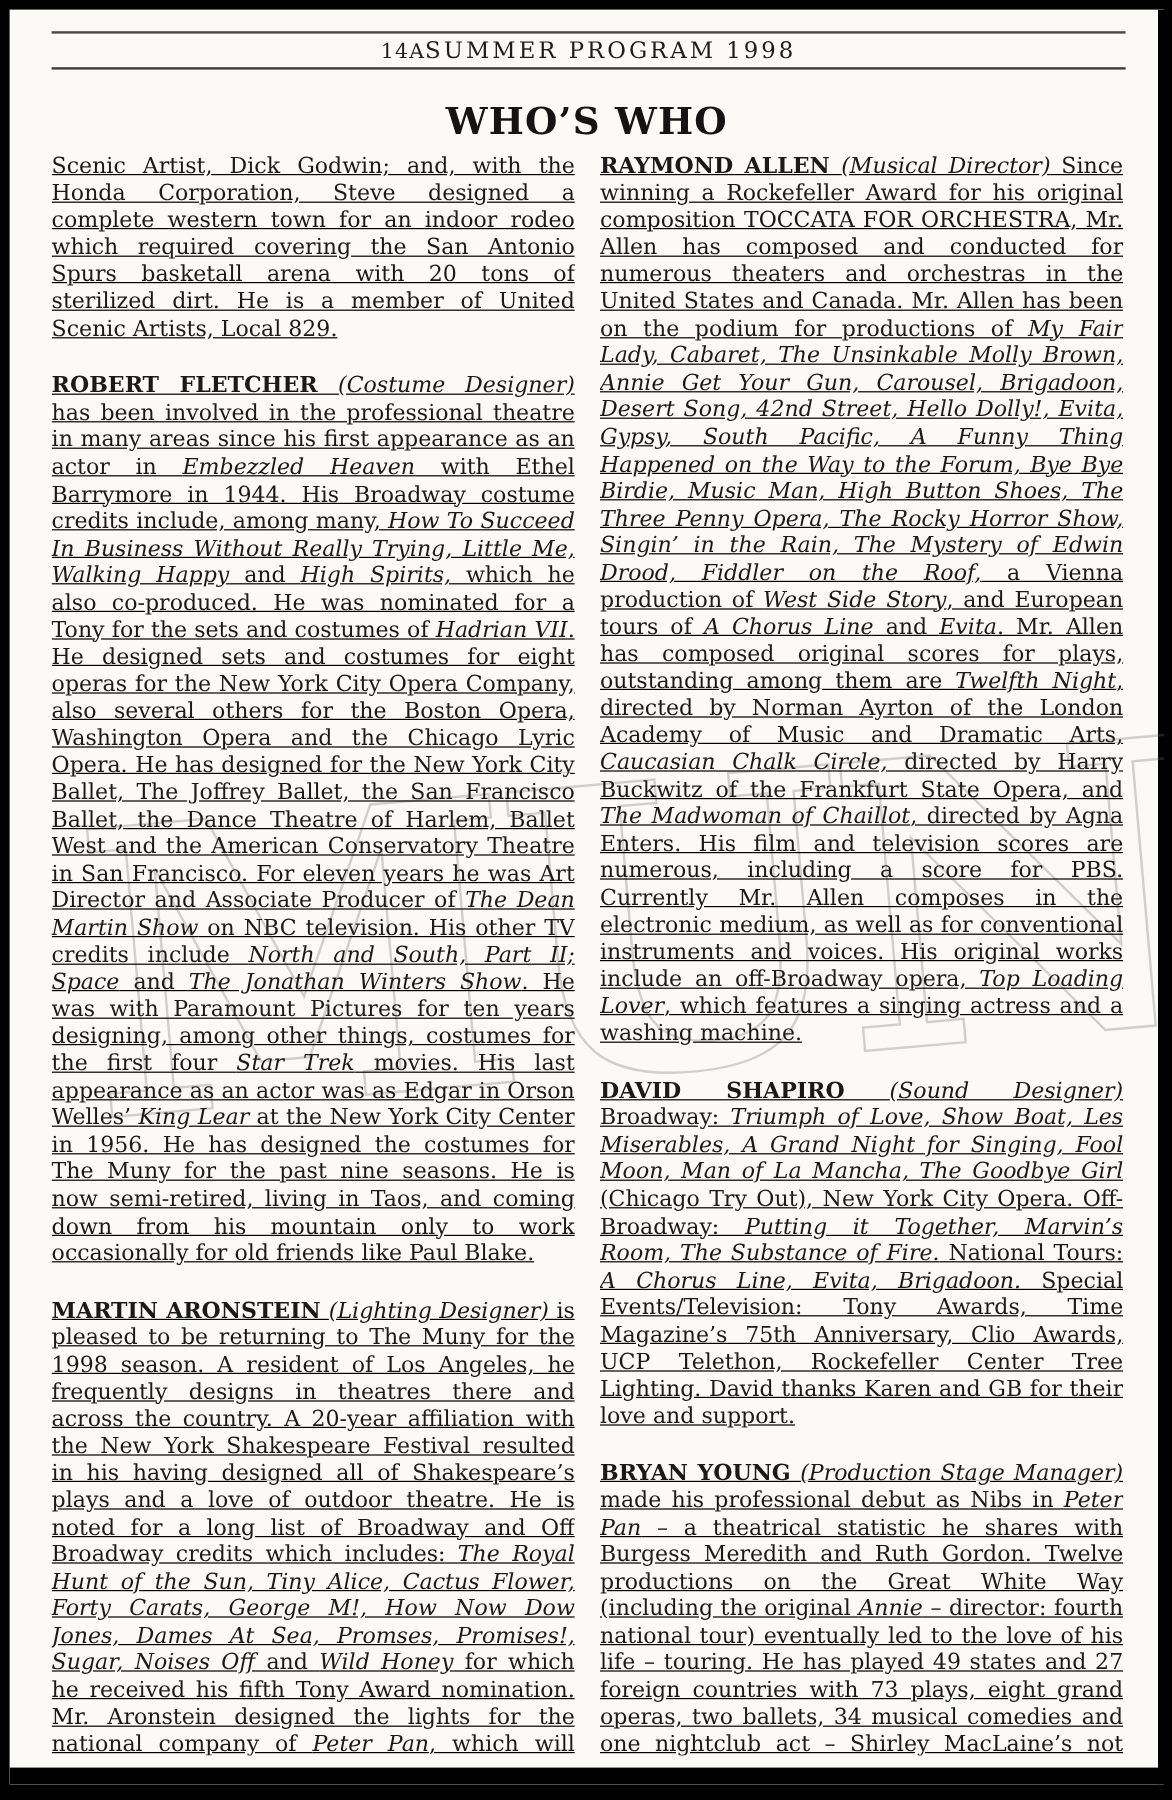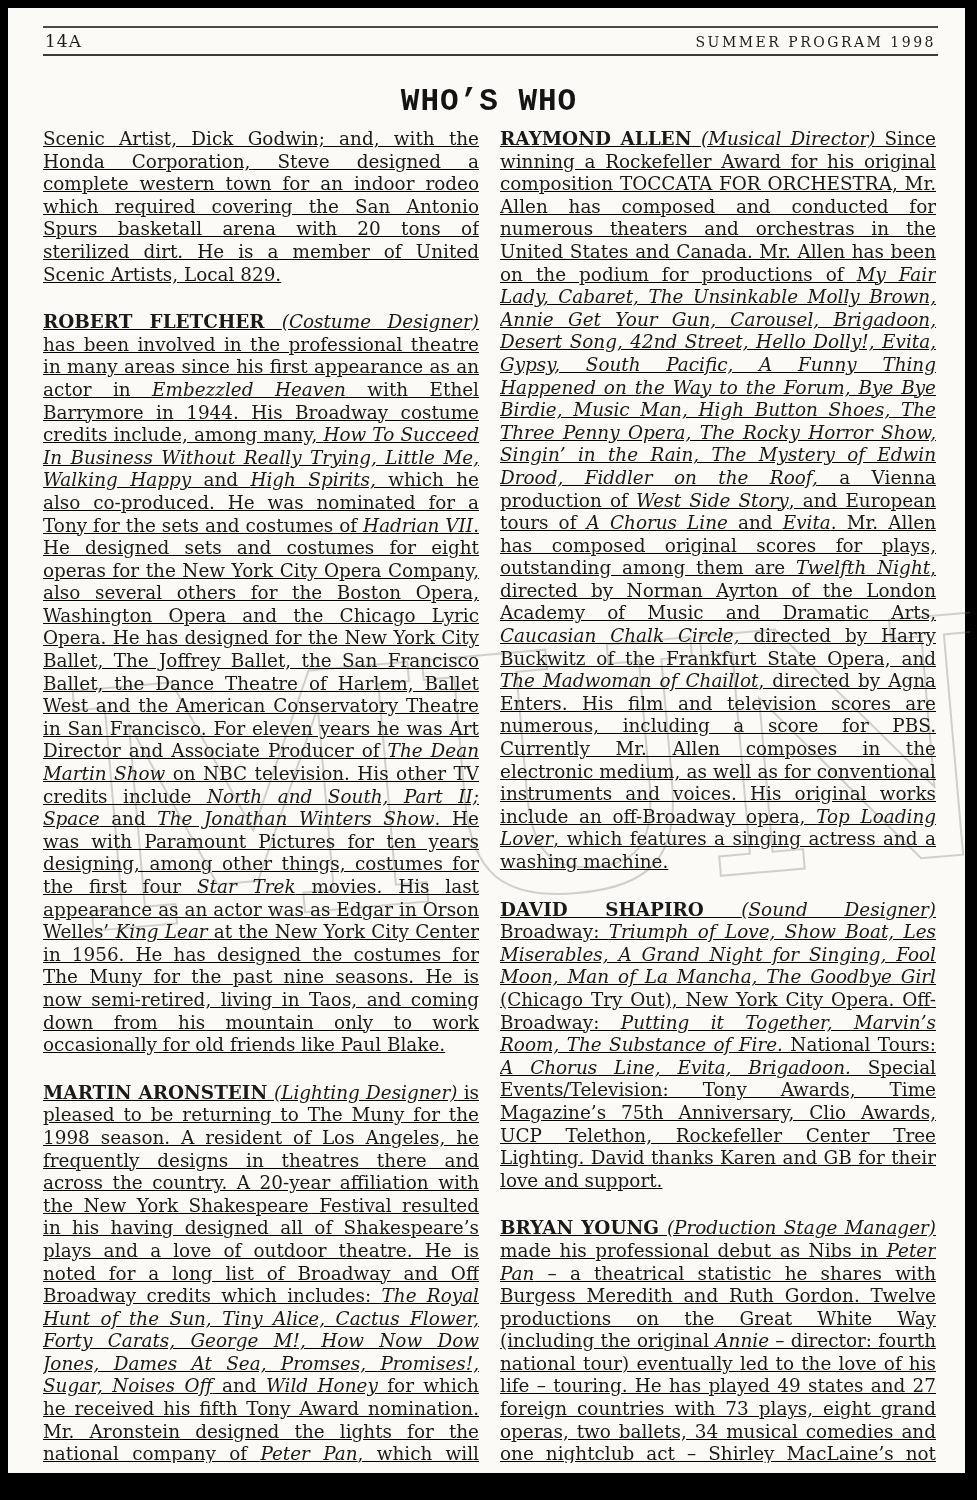--- a/index.html
+++ b/index.html
@@ -29,45 +29,44 @@
     left: 35px;
     right: 32px;
   }
   .rule {
     height: 0;
     border-top: 2px solid #3c3c3c;
   }
   .rule-top { margin-bottom: 1px; border-top: 2px solid #4a4a4a; }
   .header-row {
     display: flex;
-    justify-content: space-between;
+    justify-content: center;
     align-items: baseline;
     padding: 2px 2px 3px 2px;
   }
   .page-number {
     font-size: 17px;
     color: #1d1d1d;
     letter-spacing: 1px;
   }
   .header-right {
-    font-size: 14px;
+    font-size: 19px;
     color: #1d1d1d;
     letter-spacing: 2.5px;
   }
   .page-title {
     position: absolute;
     top: 76px;
     left: 0;
     width: 100%;
     text-align: center;
     font-size: 31px;
     font-weight: bold;
     color: #141414;
     letter-spacing: 1px;
-    font-family: Liberation Mono, monospace;
   }
   .columns {
     position: absolute;
     top: 120px;
     left: 35px;
     display: flex;
     gap: 21px;
     z-index: 2;
     text-decoration: underline;
   }

